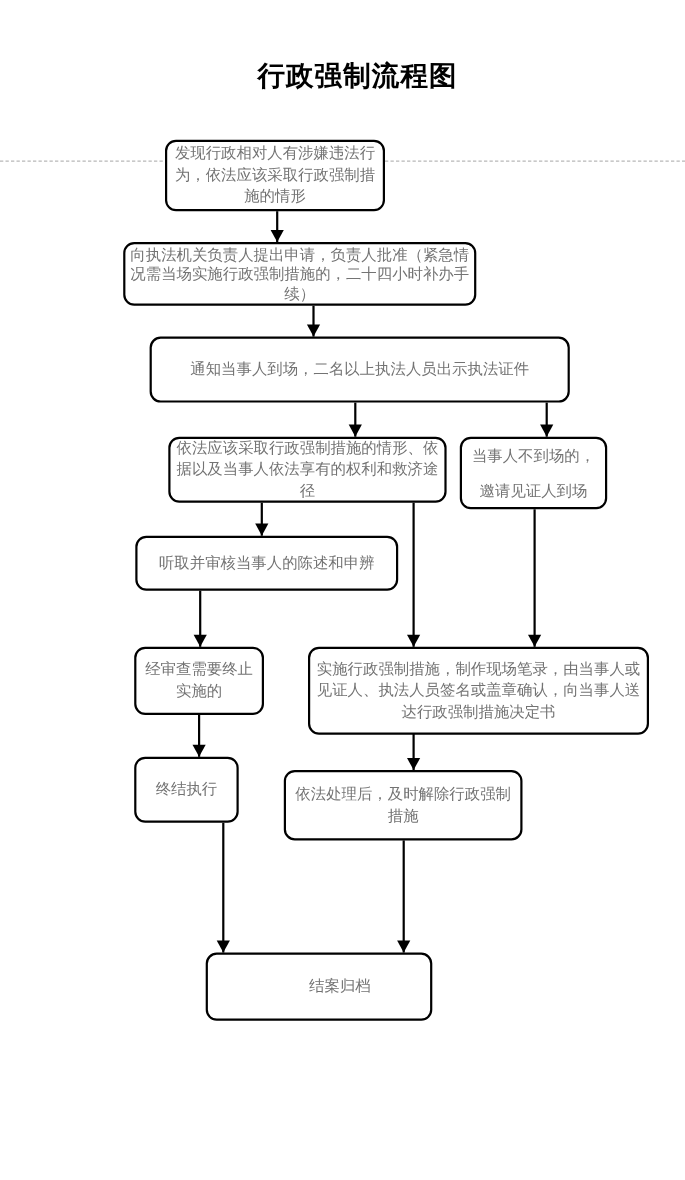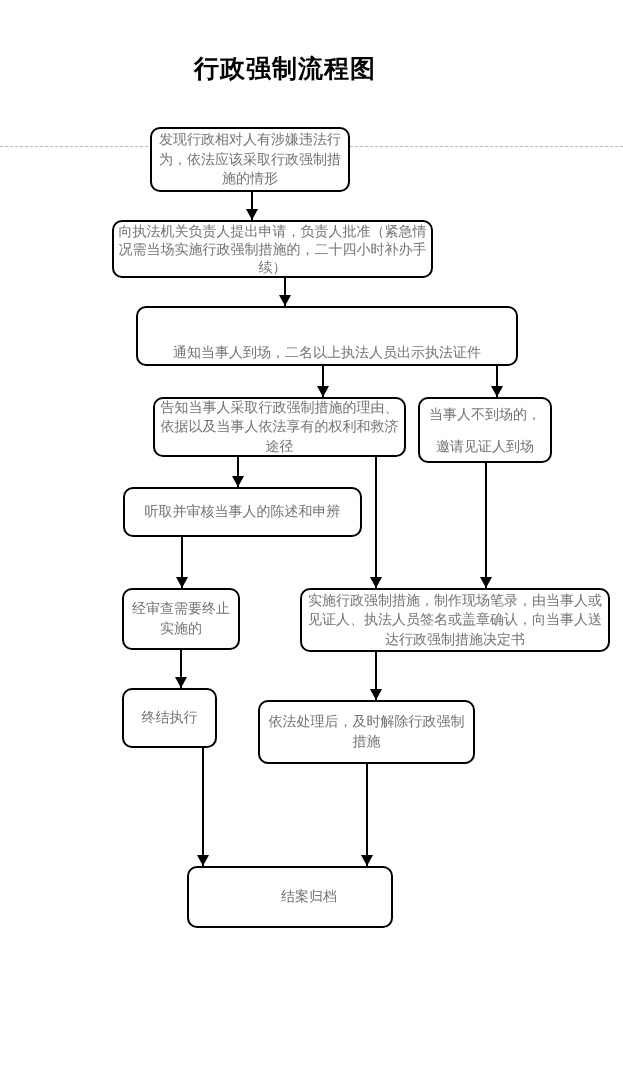--- a/index.html
+++ b/index.html
@@ -11,20 +11,21 @@
     overflow:hidden;
   }
   .page-title{
     position:absolute;
     left:0;top:52px;width:570px;
     text-align:center;
     font-size:25px;
     font-weight:bold;
     color:#000000;
     letter-spacing:1px;
+    padding-left:40px;
   }
   .page-break{
     position:absolute;
     left:0;top:146px;width:623px;height:0;
     border-top:1px dashed #b8b8b8;
     z-index:1;
   }
   .node{
     position:absolute;
     box-sizing:border-box;
@@ -71,41 +72,41 @@
   <div class="page-break"></div>
 
   <div class="node" style="left:150px;top:127px;width:200px;height:65px;">
     <span>发现行政相对人有涉嫌违法行为，依法应该采取行政强制措施的情形</span>
   </div>
 
   <div class="node lh-tight" style="left:112px;top:220px;width:321px;height:58px;">
     <span>向执法机关负责人提出申请，负责人批准（紧急情况需当场实施行政强制措施的，二十四小时补办手续）</span>
   </div>
 
-  <div class="node" style="left:136px;top:306px;width:382px;height:60px;align-items:flex-end;">
+  <div class="node" style="left:136px;top:306px;width:382px;height:60px;">
     <span>通知当事人到场，二名以上执法人员出示执法证件</span>
   </div>
 
   <div class="node lh-mid" style="left:153px;top:397px;width:253px;height:60px;">
-    <span>告知当事人采取行政强制措施的理由、依据以及当事人依法享有的权利和救济途径</span>
+    <span>依法应该采取行政强制措施的情形、依据以及当事人依法享有的权利和救济途径</span>
   </div>
 
   <div class="node lh-wide" style="left:418px;top:397px;width:134px;height:66px;">
     <span>当事人不到场的，邀请见证人到场</span>
   </div>
 
   <div class="node" style="left:123px;top:487px;width:239px;height:50px;">
     <span>听取并审核当事人的陈述和申辨</span>
   </div>
 
   <div class="node" style="left:122px;top:588px;width:118px;height:62px;">
     <span>经审查需要终止实施的</span>
   </div>
 
-  <div class="node lh-mid" style="left:300px;top:588px;width:310px;height:64px;">
+  <div class="node lh-mid" style="left:280px;top:588px;width:310px;height:80px;">
     <span>实施行政强制措施，制作现场笔录，由当事人或见证人、执法人员签名或盖章确认，向当事人送达行政强制措施决定书</span>
   </div>
 
   <div class="node" style="left:122px;top:688px;width:95px;height:60px;">
     <span>终结执行</span>
   </div>
 
   <div class="node" style="left:258px;top:700px;width:217px;height:64px;">
     <span>依法处理后，及时解除行政强制措施</span>
   </div>

